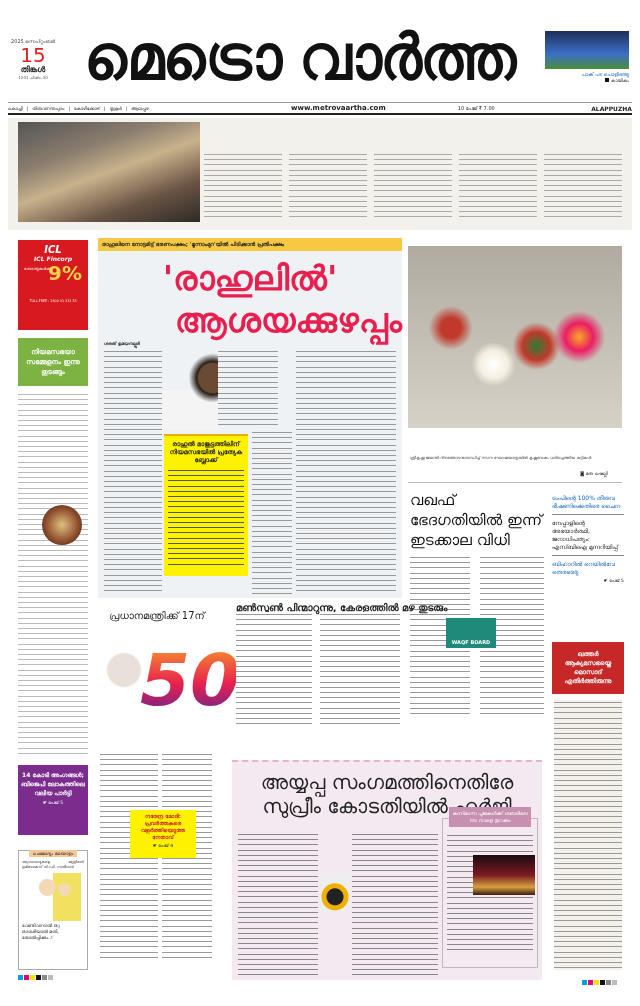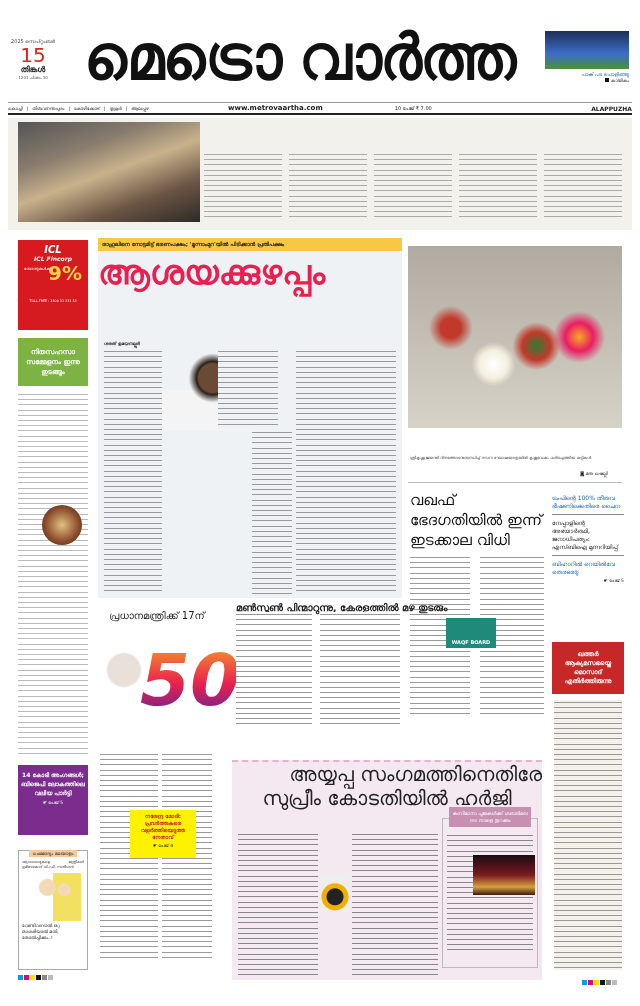--- a/index.html
+++ b/index.html
@@ -35,40 +35,40 @@
     <span>കൊച്ചി</span>
       <span>|</span>
     <span>തിരുവനന്തപുരം</span>
       <span>|</span>
     <span>കോഴിക്കോട്</span>
       <span>|</span>
     <span>തൃശൂർ</span>
       <span>|</span>
     <span>ആലപ്പുഴ</span>
   </div>
-  <div style="margin-left:50px;font-weight:700;font-size:7px">www.metrovaartha.com</div>
+  <div style="margin-left:113px;font-weight:700;font-size:7px">www.metrovaartha.com</div>
   <div style="margin-left:72px;font-size:5px">10 പേജ്  ₹ 7.00</div>
   <div style="margin-left:auto;font-weight:700;font-size:6px">ALAPPUZHA</div>
 </div>
 
 <div class="abs" style="left:8px;top:118px;width:624px;height:112px;background:#f3f1ec">
   <div class="abs pic" style="left:10px;top:4px;width:182px;height:100px;background:linear-gradient(160deg,#555 0,#8a7d6e 30%,#c8b28c 50%,#6a5444 75%,#2e2a26)"></div>
   <div class="abs lines" style="left:196px;top:34px;width:420px;height:68px;background:repeating-linear-gradient(90deg,transparent 0,transparent 78px,#f3f1ec 78px,#f3f1ec 85px),repeating-linear-gradient(#f3f1ec 0,#f3f1ec 2px,#aaa 2px,#aaa 3px,#f3f1ec 3px,#f3f1ec 5.2px)"></div>
 </div>
 
 <div class="abs" style="left:18px;top:240px;width:70px;height:90px;background:#d71920;color:#fff;text-align:center">
   <div style="font-weight:900;font-size:10px;font-style:italic;margin-top:4px">ICL</div>
   <div style="font-size:6px;font-weight:700;font-style:italic">ICL Fincorp</div>
   <div style="font-size:4px;margin-top:4px;text-align:left;padding-left:6px">ബോണ്ടുകൾക്ക്</div>
   <div style="font-size:20px;font-weight:900;color:#f9d24a;line-height:20px;text-align:right;padding-right:6px;margin-top:-8px">9%</div>
   <div style="font-size:3.3px;margin-top:16px">TOLL-FREE : 1800 31 333 53</div>
 </div>
 
 <div class="abs" style="left:18px;top:338px;width:70px;height:48px;background:#7cb342;color:#fff;text-align:center;display:flex;align-items:center;justify-content:center;padding:4px">
-  <div style="font-size:7px;font-weight:700;line-height:10px">നിതസഹസാ സമ്മേളനം ഇന്നു തുടങ്ങും</div>
+  <div style="font-size:7px;font-weight:700;line-height:10px">നിയമസഭയാ സമ്മേളനം ഇന്നു തുടങ്ങും</div>
 </div>
 <div class="abs lines" style="left:18px;top:392px;width:70px;height:365px"></div>
 <div class="abs" style="left:42px;top:505px;width:40px;height:40px;border-radius:50%;background:radial-gradient(circle,#e0c080 0,#8b4a2a 60%,#222 100%)"></div>
 
 <div class="abs" style="left:18px;top:765px;width:70px;height:70px;background:#7b2d8e;color:#fff;text-align:center;padding:5px 3px">
   <div style="font-size:6px;font-weight:700;line-height:9px">14 കോടി അംഗങ്ങൾ; ബിജെപി ലോകത്തിലെ വലിയ പാർട്ടി</div>
   <div style="font-size:4.5px;margin-top:3px"><span>☛ </span><span>പേജ് 5</span></div>
 </div>
 
 <div class="abs" style="left:18px;top:850px;width:70px;height:120px;border:1px solid #aaa">
@@ -81,25 +81,30 @@
   <span style="width:5px;height:5px;background:#00a0e0"></span>
     <span style="width:5px;height:5px;background:#e0007a"></span>
     <span style="width:5px;height:5px;background:#f5e000"></span>
     <span style="width:5px;height:5px;background:#111"></span>
     <span style="width:5px;height:5px;background:#888"></span>
     <span style="width:5px;height:5px;background:#bbb"></span>
 </div>
 
 <div class="abs" style="left:98px;top:238px;width:304px;height:360px;background:#eef2f5">
   <div style="background:#f6c843;font-size:5.5px;font-weight:700;padding:3px 4px;white-space:nowrap;overflow:hidden">രാഹുലിനെ നോട്ടമിട്ട് ഭരണപക്ഷം; 'മൂന്നാംമുറ'യിൽ പിടിക്കാൻ പ്രതിപക്ഷം</div>
-  <div style="text-align:left;font-size:34px;font-weight:900;color:#e8204f;line-height:42px">ആശയക്കുഴപ്പം</div>
+  <div style="text-align:center;font-size:34px;font-weight:900;color:#e8204f;line-height:42px;margin-top:6px">'രാഹുലിൽ'</div>
+  <div style="text-align:right;font-size:34px;font-weight:900;color:#e8204f;line-height:42px">ആശയക്കുഴപ്പം</div>
   <div class="abs" style="left:6px;top:103px;font-size:4.5px;font-weight:700">ശരത് ഉമയനല്ലൂർ</div>
   <div class="abs lines" style="left:6px;top:111px;width:58px;height:245px;background:repeating-linear-gradient(#eef2f5 0,#eef2f5 2px,#999 2px,#999 3px,#eef2f5 3px,#eef2f5 5.2px)"></div>
   <div class="abs" style="left:64px;top:112px;width:92px;height:80px;background:radial-gradient(ellipse at 55% 35%,#6b4a34 0,#6b4a34 14px,#2a201a 16px,transparent 24px),linear-gradient(#eef2f5 50%,#f4f4f4 50%)"></div>
   <div class="abs lines" style="left:120px;top:111px;width:60px;height:80px;background:repeating-linear-gradient(#eef2f5 0,#eef2f5 2px,#999 2px,#999 3px,#eef2f5 3px,#eef2f5 5.2px)"></div>
+  <div class="abs" style="left:66px;top:196px;width:84px;height:142px;background:#fff200;padding:4px;border-top:2px solid #e5b000">
+    <div style="font-size:6.5px;font-weight:700;text-align:center;line-height:8px;color:#222">രാഹുൽ മാങ്കൂട്ടത്തിലിന് നിയമസഭയിൽ പ്രത്യേക ബ്ലോക്ക്</div>
+    <div style="margin-top:4px;height:100px;background:repeating-linear-gradient(#fff200 0,#fff200 2px,#555 2px,#555 3px,#fff200 3px,#fff200 5.2px)"></div>
+  </div>
   <div class="abs lines" style="left:154px;top:192px;width:40px;height:164px;background:repeating-linear-gradient(#eef2f5 0,#eef2f5 2px,#999 2px,#999 3px,#eef2f5 3px,#eef2f5 5.2px)"></div>
   <div class="abs lines" style="left:198px;top:111px;width:100px;height:245px;background:repeating-linear-gradient(#eef2f5 0,#eef2f5 2px,#999 2px,#999 3px,#eef2f5 3px,#eef2f5 5.2px)"></div>
 </div>
 
 <div class="abs" style="left:408px;top:240px;width:224px;height:210px">
   <div style="margin-top:6px;width:214px;height:182px;background:radial-gradient(circle at 20% 45%,#c0392b 0,#c0392b 10px,transparent 22px),radial-gradient(circle at 40% 65%,#fff 0,#f4efe0 14px,transparent 22px),radial-gradient(circle at 60% 55%,#2e7d32 0,#c0392b 14px,transparent 24px),radial-gradient(circle at 80% 50%,#f9a825 0,#e91e63 14px,transparent 26px),linear-gradient(#b0aaa0,#d7d2c8)"></div>
 </div>
 <div class="abs" style="left:410px;top:455px;width:214px;font-size:4px;line-height:5.5px;color:#444">ശ്രീകൃഷ്ണ ജയന്തി ദിനത്തോടനുബന്ധിച്ച് നടന്ന ഘോഷയാത്രയിൽ കൃഷ്ണവേഷം ധരിച്ചെത്തിയ കുട്ടികൾ</div>
 <div class="abs" style="left:580px;top:471px;font-size:4.5px"><span>◙ </span><span>മനു ഷെല്ലി</span></div>
 <div class="abs" style="left:408px;top:482px;width:214px;height:1px;background:#bbb"></div>
@@ -132,21 +137,21 @@
 <div class="abs" style="left:130px;top:810px;width:66px;height:48px;background:#fff200;text-align:center;padding:3px">
   <div style="font-size:5.5px;font-weight:700;color:#c62828;line-height:7px">നരേന്ദ്ര മോദി: പ്രവർത്തകരെ വളർത്തിയെടുത്ത നേതാവ്</div>
   <div style="font-size:4.5px;margin-top:2px"><span>☛ </span><span>പേജ് 4</span></div>
 </div>
 
 <div class="abs" style="left:236px;top:602px;width:168px;font-size:10px;font-weight:700;white-space:nowrap">മൺസൂൺ പിന്മാറുന്നു, കേരളത്തിൽ മഴ തുടരും</div>
 <div class="abs" style="left:236px;top:612px;width:76px;height:115px;background:repeating-linear-gradient(#fff 0,#fff 2px,#999 2px,#999 3px,#fff 3px,#fff 5.2px)"></div>
 <div class="abs" style="left:320px;top:612px;width:80px;height:115px;background:repeating-linear-gradient(#fff 0,#fff 2px,#999 2px,#999 3px,#fff 3px,#fff 5.2px)"></div>
 
 <div class="abs" style="left:232px;top:760px;width:310px;height:220px;background:#f5e9f1;border-top:2px dashed #e5b3cf">
-  <div style="text-align:right;font-size:20px;color:#222;margin-top:0">അയ്യപ്പ സംഗമത്തിനെതിരേ</div>
+  <div style="text-align:center;font-size:20px;color:#222;margin-top:8px">അയ്യപ്പ സംഗമത്തിനെതിരേ</div>
   <div style="text-align:center;font-size:20px;color:#222">സുപ്രീം കോടതിയിൽ ഹർജി</div>
   <div class="abs" style="left:6px;top:70px;width:80px;height:145px;background:repeating-linear-gradient(#f5e9f1 0,#f5e9f1 2px,#888 2px,#888 3px,#f5e9f1 3px,#f5e9f1 5.2px)"></div>
   <div class="abs" style="left:88px;top:112px;width:30px;height:38px;background:radial-gradient(circle at 50% 60%,#222 0,#222 8px,#f0b000 9px,#f0b000 13px,#eee 14px)"></div>
   <div class="abs" style="left:120px;top:70px;width:86px;height:145px;background:repeating-linear-gradient(#f5e9f1 0,#f5e9f1 2px,#888 2px,#888 3px,#f5e9f1 3px,#f5e9f1 5.2px)"></div>
   <div class="abs" style="left:210px;top:56px;width:96px;height:150px;border:1px solid #bbb;background:#f5e9f1">
     <div style="background:#c78fb0;color:#fff;font-size:5px;text-align:center;padding:3px;line-height:7px;margin:-12px 6px 0">കന്നിമാസ പൂജകൾക്ക് ശബരിമല നട നാളെ തുറക്കും</div>
     <div style="margin:6px 4px 0;height:120px;background:repeating-linear-gradient(#f5e9f1 0,#f5e9f1 2px,#888 2px,#888 3px,#f5e9f1 3px,#f5e9f1 5.2px)"></div>
     <div class="abs" style="left:30px;top:36px;width:62px;height:40px;background:linear-gradient(180deg,#1a0a12,#7a1a20 50%,#d8a040 80%,#3a1a10)"></div>
   </div>
 </div>

